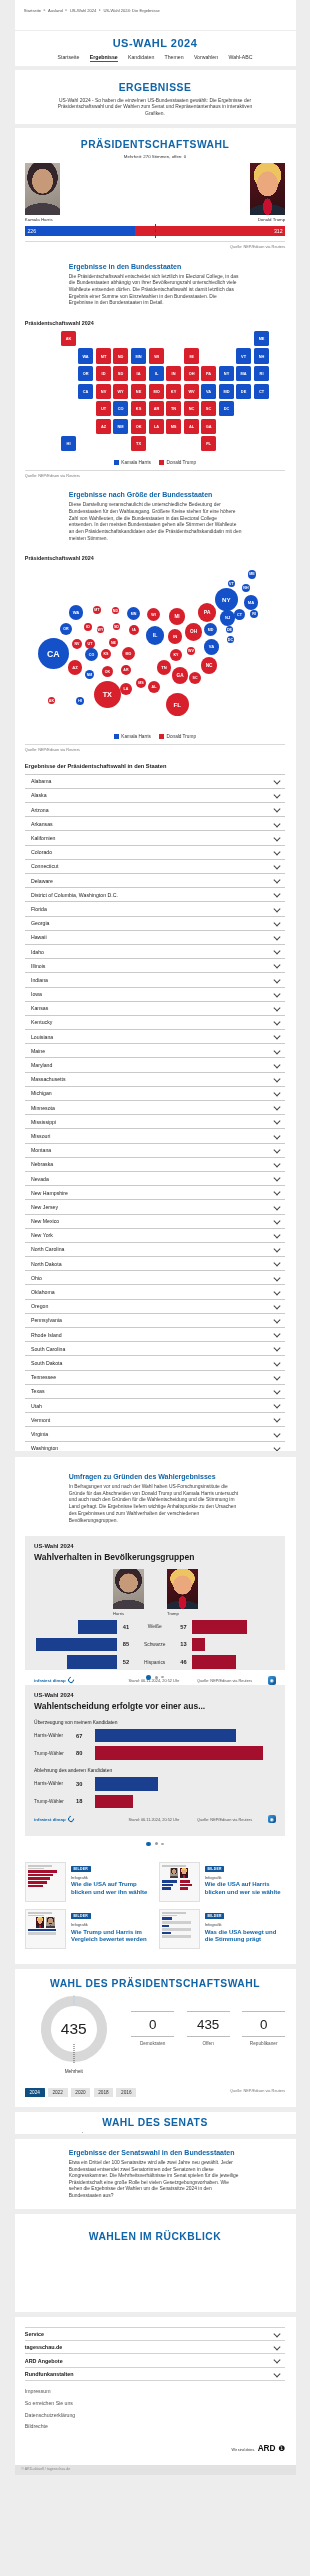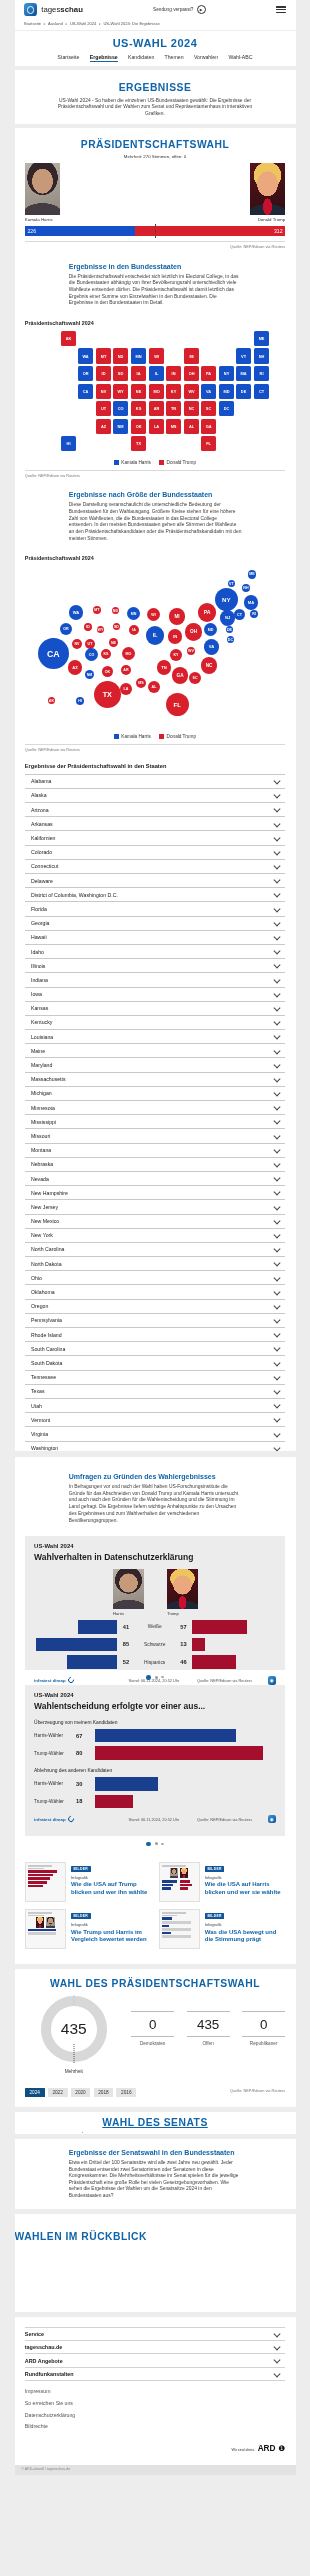--- a/index.html
+++ b/index.html
@@ -145,60 +145,45 @@
   .stats{flex:1;display:flex;gap:12.4px;margin-top:14.5px;margin-left:8.3px;}
   .stat{flex:1;text-align:center;}
   .stat .v{border-top:0.5px solid #bbb;border-bottom:0.5px solid #bbb;font-size:13.4px;color:#222;padding:5.2px 0 4.1px;}
   .stat .l{font-size:4.7px;color:#555;margin-top:4.1px;}
   .yearrow{display:flex;align-items:center;margin-top:11.4px;}
   .chip{font-size:4.7px;padding:2.1px 4.7px;background:#e4e4e4;color:#333;margin-right:3.1px;cursor:pointer;border-radius:0.5px;}
   .chip.active{background:#0f4e80;color:#fff;}
   .yearrow .src{margin-left:auto;margin-top:0;}
   
   .senate{height:22px;margin-top:5.2px;text-align:center;}
-  .senate .h-section{margin-top:5.7px;text-decoration:underline;}
+  .senate .h-section{margin-top:5.7px;}
   .loadingdot{display:block;width:1.6px;height:1.6px;border-radius:50%;background:#999;margin:3.1px 0 0 67px;}
   .senres{height:70px;margin-top:5.2px;padding:0 10.3px;}
   .senres .subhead{margin-top:10.3px;}
   .senres .bodytext{line-height:6.5px;}
   .rueck{height:98px;margin-top:5.2px;}
-  .rueck .h-section{margin-top:16.5px;}
+  .rueck .h-section{text-align:center;margin-top:16.5px;}
   
   .footer{height:148px;margin-top:5.2px;padding:9.3px 10.3px 0;}
   .fmenu .frow{height:12.4px;border-top:0.5px solid #d2d2d2;display:flex;align-items:center;cursor:pointer;}
   .fmenu .frow:last-child{border-bottom:0.5px solid #d2d2d2;}
   .fmenu .frow .lbl{font-size:5.4px;font-weight:bold;color:#222;}
   .flinks{margin-top:7.2px;}
   .flinks a{display:block;font-size:5.2px;color:#555;margin-bottom:5.7px;text-decoration:none;cursor:pointer;}
   .ardline{display:flex;justify-content:flex-end;align-items:baseline;margin-top:13.4px;gap:2.6px;}
   .ardline .claim{font-size:3.6px;color:#333;}
   .ardline .ard{font-size:8.3px;font-weight:bold;color:#111;}
   .ardline .one{font-size:7.8px;color:#111;}
   .copyright{width:281px;margin:0 auto;height:9.3px;background:#e2e2e2;font-size:3.6px;color:#888;
              line-height:9.3px;padding-left:6.7px;box-sizing:border-box;}
 </style>
 </head>
 <body>
 
 <div class="card header">
-  <div class="hdr-row">
-    <div class="ts-icon">
-        <span></span>
-      </div>
-    <div class="ts-word"><span>tages</span><b>schau</b></div>
-    <div class="sendung">
-      <span>Sendung verpasst?</span>
-      <span class="play">▶</span>
-    </div>
-    <div class="burger">
-        <i></i>
-        <i></i>
-        <i></i>
-      </div>
-  </div>
   <div class="crumbs" id="crumbs">
       <span>Startseite</span>
       <span class="sep">▸</span>
       <span>Ausland</span>
       <span class="sep">▸</span>
       <span>US-Wahl 2024</span>
       <span class="sep">▸</span>
       <span>US-Wahl 2024: Die Ergebnisse</span>
     </div>
 </div>
@@ -567,21 +552,21 @@
       <div class="accrow"></div>
     </div>
 </div>
 
 <div class="card umfragen">
   <div class="subhead">Umfragen zu Gründen des Wahlergebnisses</div>
   <p class="bodytext">In Befragungen vor und nach der Wahl haben US-Forschungsinstitute die Gründe für das Abschneiden von Donald Trump und Kamala Harris untersucht und auch nach den Gründen für die Wahlentscheidung und die Stimmung im Land gefragt. Die Ergebnisse liefern wichtige Anhaltspunkte zu den Ursachen des Ergebnisses und zum Wahlverhalten der verschiedenen Bevölkerungsgruppen.</p>
 
   <div class="graycard" style="height:134px;">
     <div class="kicker">US-Wahl 2024</div>
-    <div class="gtitle">Wahlverhalten in Datenschutzerklärung</div>
+    <div class="gtitle">Wahlverhalten in Bevölkerungsgruppen</div>
     <div class="pair">
       <div>
         <div class="pphoto photo harris"></div>
         <div class="plabel">Harris</div>
       </div>
       <div>
         <div class="pphoto photo trump"></div>
         <div class="plabel">Trump</div>
       </div>
     </div>

